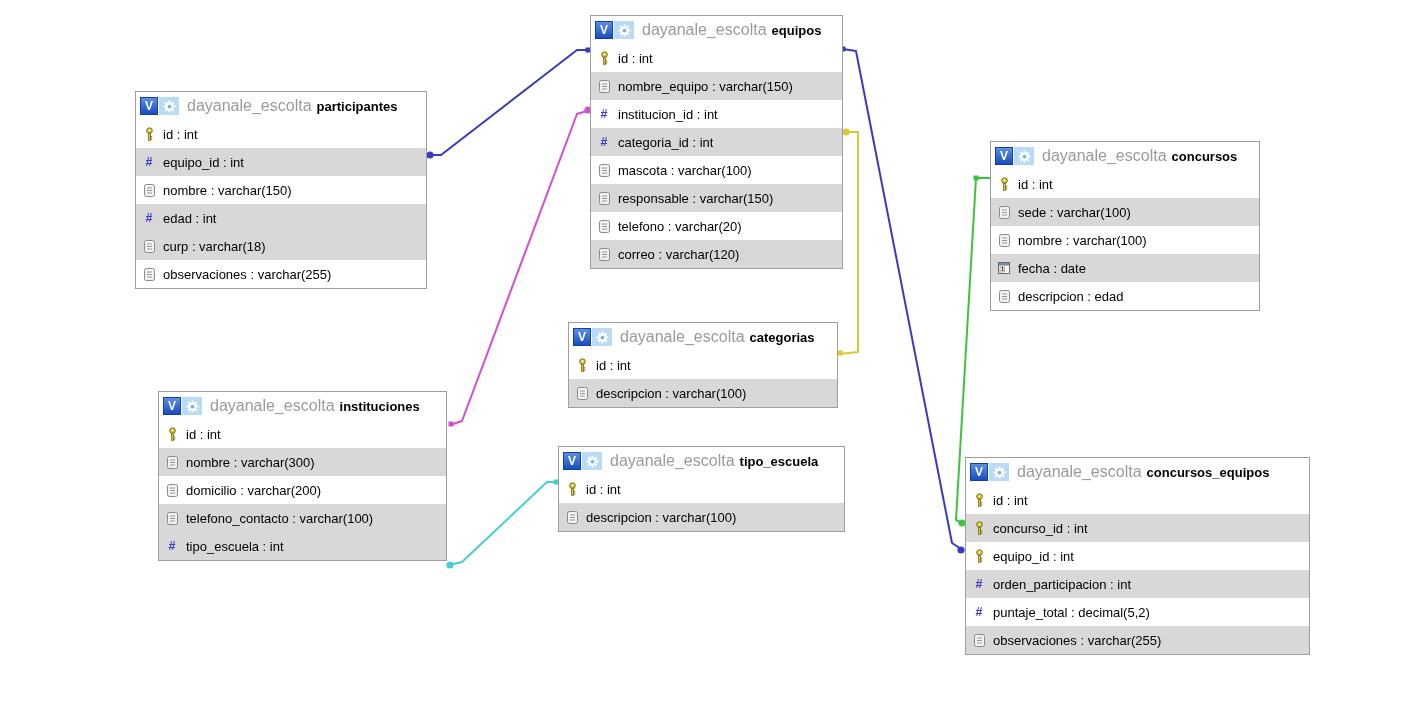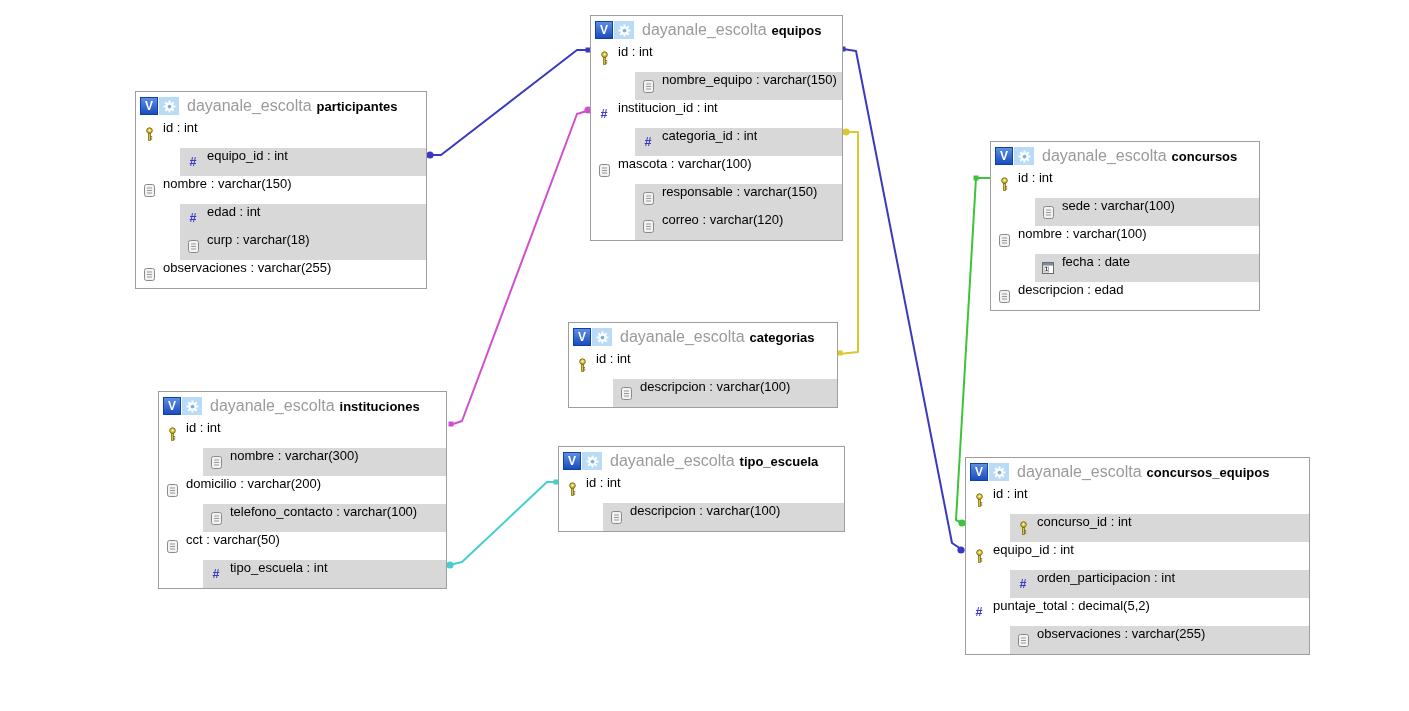--- a/index.html
+++ b/index.html
@@ -8,23 +8,23 @@
   #tables{position:absolute;left:0;top:0;width:100%;height:100%;}
   .tbl{position:absolute;background:#ffffff;border:1px solid #9e9e9e;box-sizing:border-box;cursor:move;}
   .hdr{height:28px;display:flex;align-items:center;padding-left:4px;background:#ffffff;white-space:nowrap;}
   .vbox{width:18px;height:18px;box-sizing:border-box;background:linear-gradient(#5d8fe2,#1a4cc0);
         border:1px solid #103fa6;color:#fff;font-weight:bold;font-size:12px;line-height:16px;
         text-align:center;flex:0 0 auto;}
   .gearbox{width:20px;height:18px;background:#b9dbf5;display:flex;align-items:center;
         justify-content:center;margin-left:1px;flex:0 0 auto;}
   .dbname{color:#9a9a9a;font-size:16px;margin-left:8px;}
   .tname{color:#000000;font-size:13px;font-weight:bold;margin-left:5px;}
-  .row{height:28px;display:flex;padding-left:6px;font-size:13px;color:#000;
+  .row{height:28px;display:flex;align-items:center;padding-left:6px;font-size:13px;color:#000;
        background:#ffffff;white-space:nowrap;cursor:default;}
-  .row.alt{background:#d8d8d8;margin-left:44px;}
+  .row.alt{background:#d8d8d8;}
   .icn{width:14px;display:flex;justify-content:center;align-items:center;margin-right:7px;flex:0 0 auto;}
   .hashglyph{color:#3b3bd0;font-weight:bold;font-size:12.5px;line-height:12px;}
   .lbl{overflow:hidden;}
 </style>
 </head>
 <body>
 
 <div id="canvas">
   <svg id="relations" viewBox="0 0 1409 711" xmlns="http://www.w3.org/2000/svg">
       <g>
@@ -203,20 +203,31 @@
           <span class="icn">
             <svg width="11" height="13" viewBox="0 0 11 13">
               <rect x="0.5" y="0.5" width="10" height="12" rx="2" fill="#f2f2f2" stroke="#8a8a8a"></rect>
               <line x1="3" y1="4" x2="8" y2="4" stroke="#999" stroke-width="1"></line>
               <line x1="3" y1="6.5" x2="8" y2="6.5" stroke="#999" stroke-width="1"></line>
               <line x1="3" y1="9" x2="8" y2="9" stroke="#999" stroke-width="1"></line>
             </svg>
           </span>
           <span class="lbl">responsable : varchar(150)</span>
         </div>
+        <div class="row">
+          <span class="icn">
+            <svg width="11" height="13" viewBox="0 0 11 13">
+              <rect x="0.5" y="0.5" width="10" height="12" rx="2" fill="#f2f2f2" stroke="#8a8a8a"></rect>
+              <line x1="3" y1="4" x2="8" y2="4" stroke="#999" stroke-width="1"></line>
+              <line x1="3" y1="6.5" x2="8" y2="6.5" stroke="#999" stroke-width="1"></line>
+              <line x1="3" y1="9" x2="8" y2="9" stroke="#999" stroke-width="1"></line>
+            </svg>
+          </span>
+          <span class="lbl">telefono : varchar(20)</span>
+        </div>
         <div class="row alt">
           <span class="icn">
             <svg width="11" height="13" viewBox="0 0 11 13">
               <rect x="0.5" y="0.5" width="10" height="12" rx="2" fill="#f2f2f2" stroke="#8a8a8a"></rect>
               <line x1="3" y1="4" x2="8" y2="4" stroke="#999" stroke-width="1"></line>
               <line x1="3" y1="6.5" x2="8" y2="6.5" stroke="#999" stroke-width="1"></line>
               <line x1="3" y1="9" x2="8" y2="9" stroke="#999" stroke-width="1"></line>
             </svg>
           </span>
           <span class="lbl">correo : varchar(120)</span>
@@ -437,31 +448,20 @@
           <span class="icn">
             <svg width="11" height="13" viewBox="0 0 11 13">
               <rect x="0.5" y="0.5" width="10" height="12" rx="2" fill="#f2f2f2" stroke="#8a8a8a"></rect>
               <line x1="3" y1="4" x2="8" y2="4" stroke="#999" stroke-width="1"></line>
               <line x1="3" y1="6.5" x2="8" y2="6.5" stroke="#999" stroke-width="1"></line>
               <line x1="3" y1="9" x2="8" y2="9" stroke="#999" stroke-width="1"></line>
             </svg>
           </span>
           <span class="lbl">telefono_contacto : varchar(100)</span>
         </div>
-        <div class="row">
-          <span class="icn">
-            <svg width="11" height="13" viewBox="0 0 11 13">
-              <rect x="0.5" y="0.5" width="10" height="12" rx="2" fill="#f2f2f2" stroke="#8a8a8a"></rect>
-              <line x1="3" y1="4" x2="8" y2="4" stroke="#999" stroke-width="1"></line>
-              <line x1="3" y1="6.5" x2="8" y2="6.5" stroke="#999" stroke-width="1"></line>
-              <line x1="3" y1="9" x2="8" y2="9" stroke="#999" stroke-width="1"></line>
-            </svg>
-          </span>
-          <span class="lbl">cct : varchar(50)</span>
-        </div>
         <div class="row alt">
           <span class="icn">
             <span class="hashglyph">#</span>
           </span>
           <span class="lbl">tipo_escuela : int</span>
         </div>
       </div>
       <div class="tbl" style="left: 965px; top: 457px; width: 345px;">
         <div class="hdr">
           <span class="vbox">V</span>

